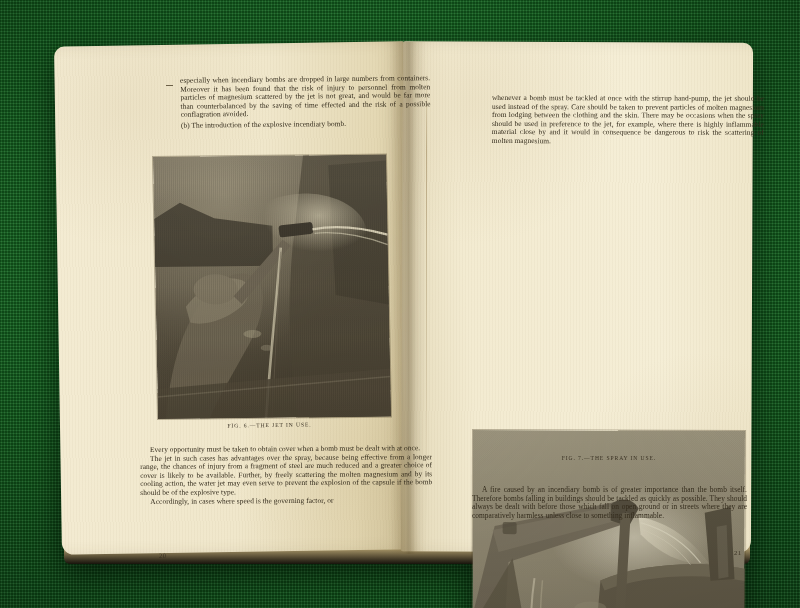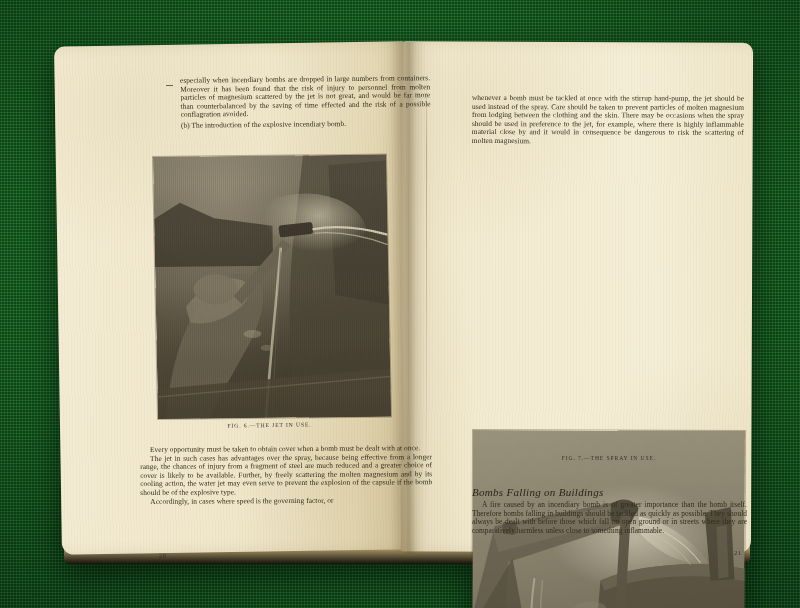--- a/index.html
+++ b/index.html
@@ -91,21 +91,21 @@
   .col-left{
     left:126px;top:50px;width:250px;
     transform:rotate(-1.15deg);transform-origin:left top;
   }
   .col-left .body-txt{
     
     transform:skewY(0.55deg);
   }
 
   .col-right{
-    left:418px;top:66px;width:272px;
+    left:438px;top:66px;width:272px;
     transform:rotate(0.18deg);transform-origin:left top;
   }
 
   .col-left-lower{
     left:86px;top:418px;width:292px;
     transform:rotate(-0.35deg);transform-origin:left top;
   }
   .col-right-lower{
     left:418px;top:458px;width:275px;
   }
@@ -302,21 +302,20 @@
         <ellipse cx="118" cy="178" rx="16" ry="7" fill="#9c937a" opacity="0.4"></ellipse>
 
         <rect x="30" y="92" width="14" height="12" rx="2" fill="#4a4333" opacity="0.7"></rect>
       </svg>
       <div class="grain"></div>
       <div class="tone"></div>
     </div>
     <div class="caption cap-right">FIG. 7.—THE SPRAY IN USE.</div>
 
     <div class="col col-right-lower">
-      <div class="sec-head">Bombs Falling on Buildings</div>
       <div class="body-txt">
         <p class="indent">A fire caused by an incendiary bomb is of greater importance than the bomb itself. Therefore bombs falling in buildings should be tackled as quickly as possible.   They should always be dealt with before those which fall on open ground or in streets where they are comparatively harmless unless close to something inflammable.</p>
       </div>
     </div>
     <div class="pagenum pg-right">21</div>
 
   </div>
 </div>
 
 </body></html>

